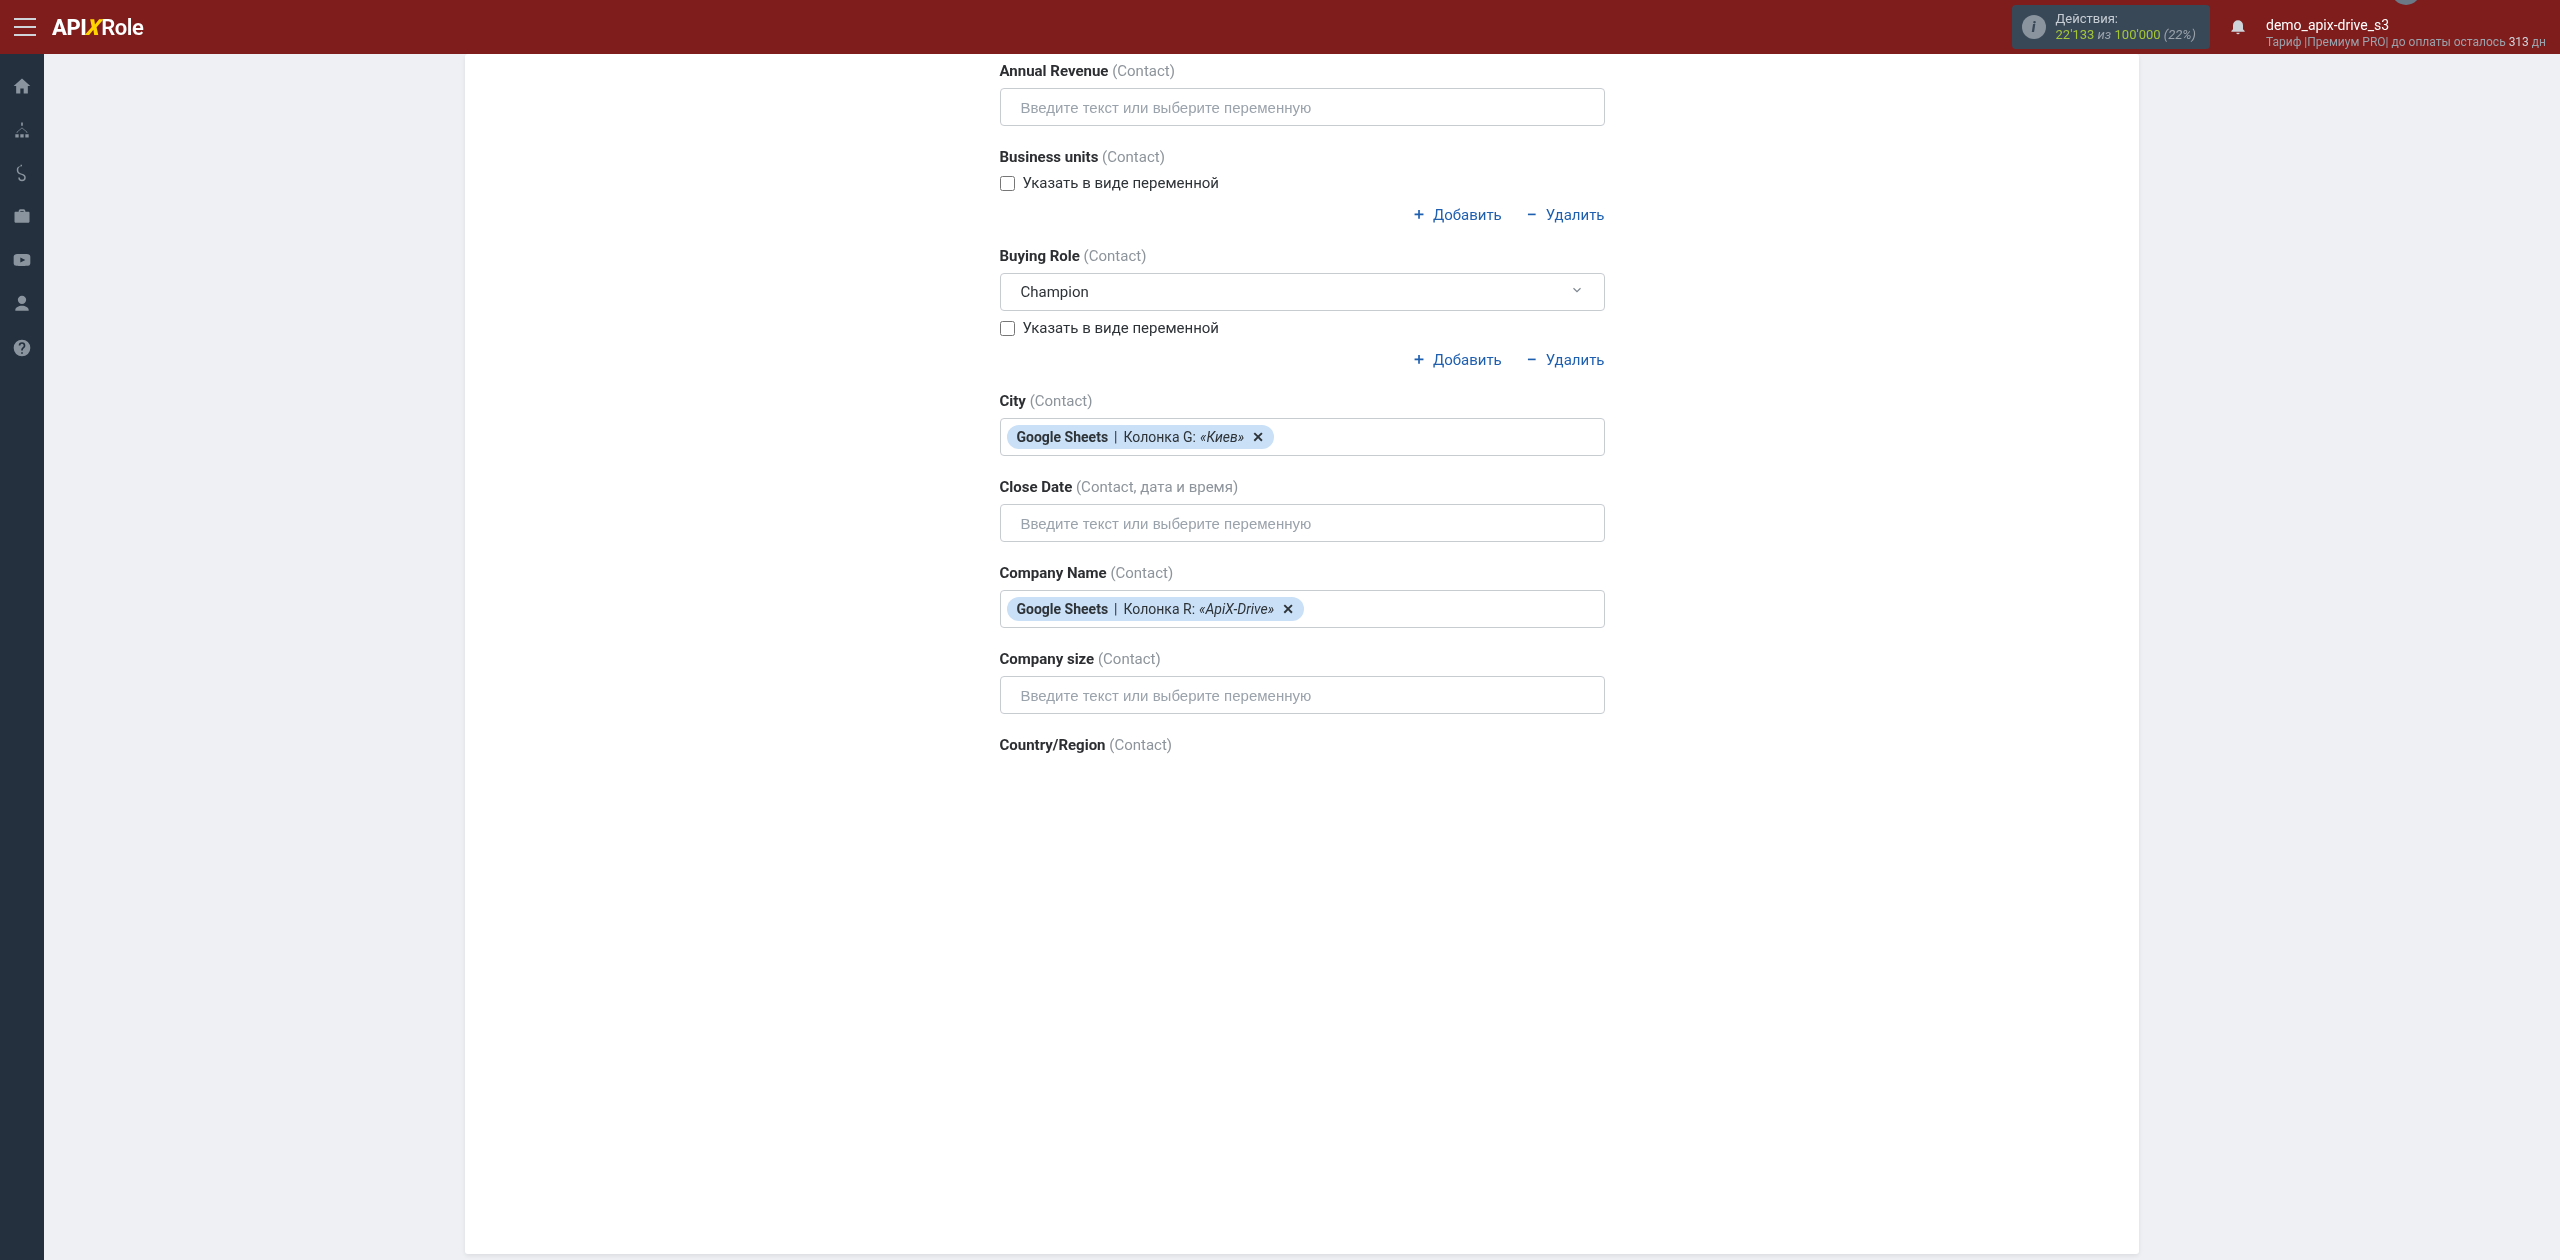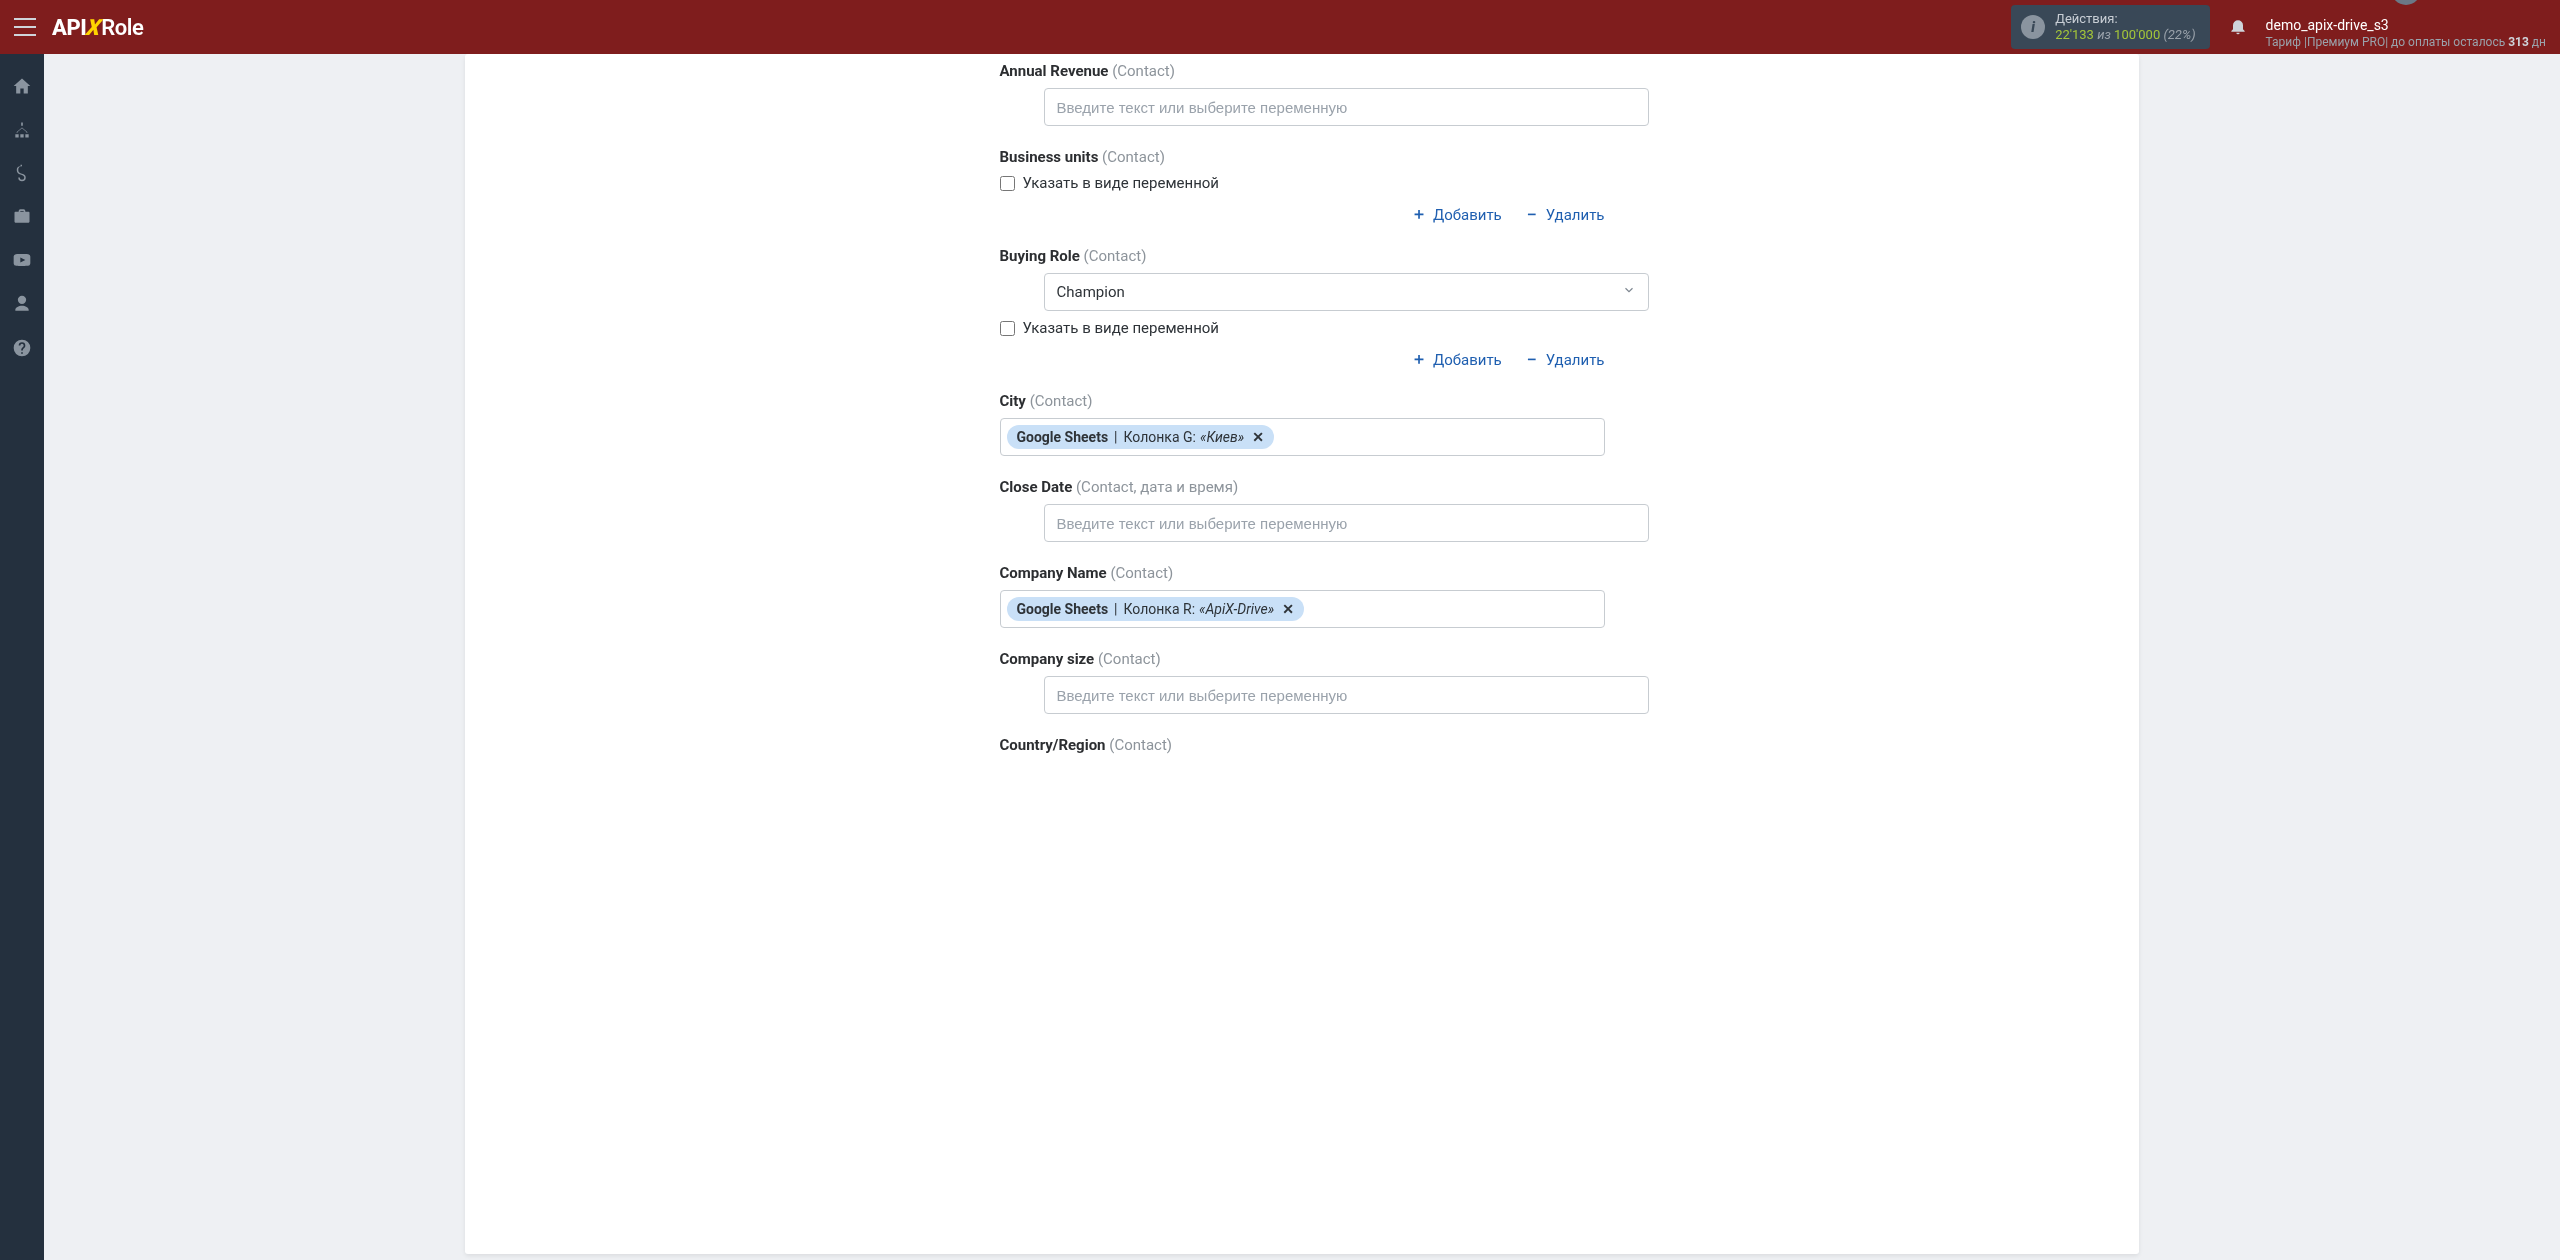--- a/index.html
+++ b/index.html
@@ -55,21 +55,21 @@
   .actions-box .n2 { color:#a4c639; }
   .actions-box .pct { color:#9aa2ab; font-style:italic; }
 
   .bell { margin-right:18px; color:#cfd4da; cursor:pointer; }
 
   .user-block { display:flex; align-items:center; gap:12px; cursor:pointer;flex-direction:column; }
   .avatar { width:30px;height:30px;border-radius:50%;background:#6b7886;display:flex;align-items:center;justify-content:center;color:#24303e; }
   .user-txt { line-height:1.25; font-size:13px; }
   .user-txt .uname { color:#fff; font-size:14px; }
   .user-txt .uline2 { color:#9aa2ab; font-size:12px; }
-  .user-txt .uline2 .b { color:#cfd4da; font-weight:700; }
+  .user-txt .uline2 .b { color:#cfd4da; font-weight:400; }
   .chev { margin-left:28px; color:#cfd4da; }
 
   
   .leftrail {
     position:fixed; left:0; top:54px; bottom:0;
     width:44px;
     background:#24303e;
     display:flex; flex-direction:column; align-items:center;
     padding-top:22px;
     gap:24px;
@@ -108,25 +108,25 @@
   .field { margin-bottom:22px; }
   .field-label { font-size:15px; color:#2c2e31; margin-bottom:8px; }
   .field-label .name { font-weight:700; }
   .field-label .suffix { font-weight:400; color:#8d949b; }
 
   .text-input, .select-input {
     width:100%;
     border:1px solid #c7ccd1;
     border-radius:4px;
     height:38px;
-    padding:0 12px;
+    padding:0 20px;
     font-size:15px;
     color:#2e3338;
     background:#fff;
-    display:flex; align-items:center;margin-left:44px;
+    display:flex; align-items:center;
   }
   .text-input::placeholder, .placeholder { color:#9aa2ab; }
   .select-input { justify-content:space-between; cursor:pointer; }
   .select-input .chev-d { color:#7d8690; }
 
   .tag-input {
     width:100%;
     border:1px solid #c7ccd1;
     border-radius:4px;
     min-height:38px;

